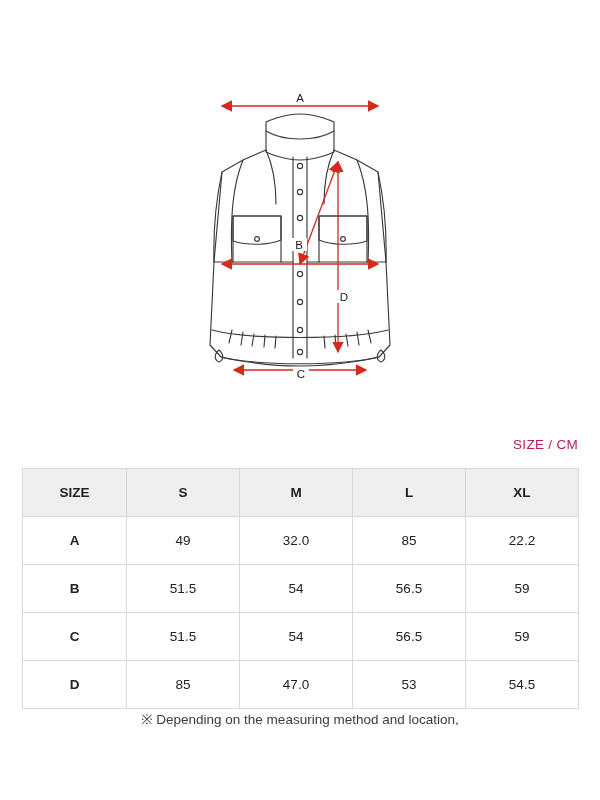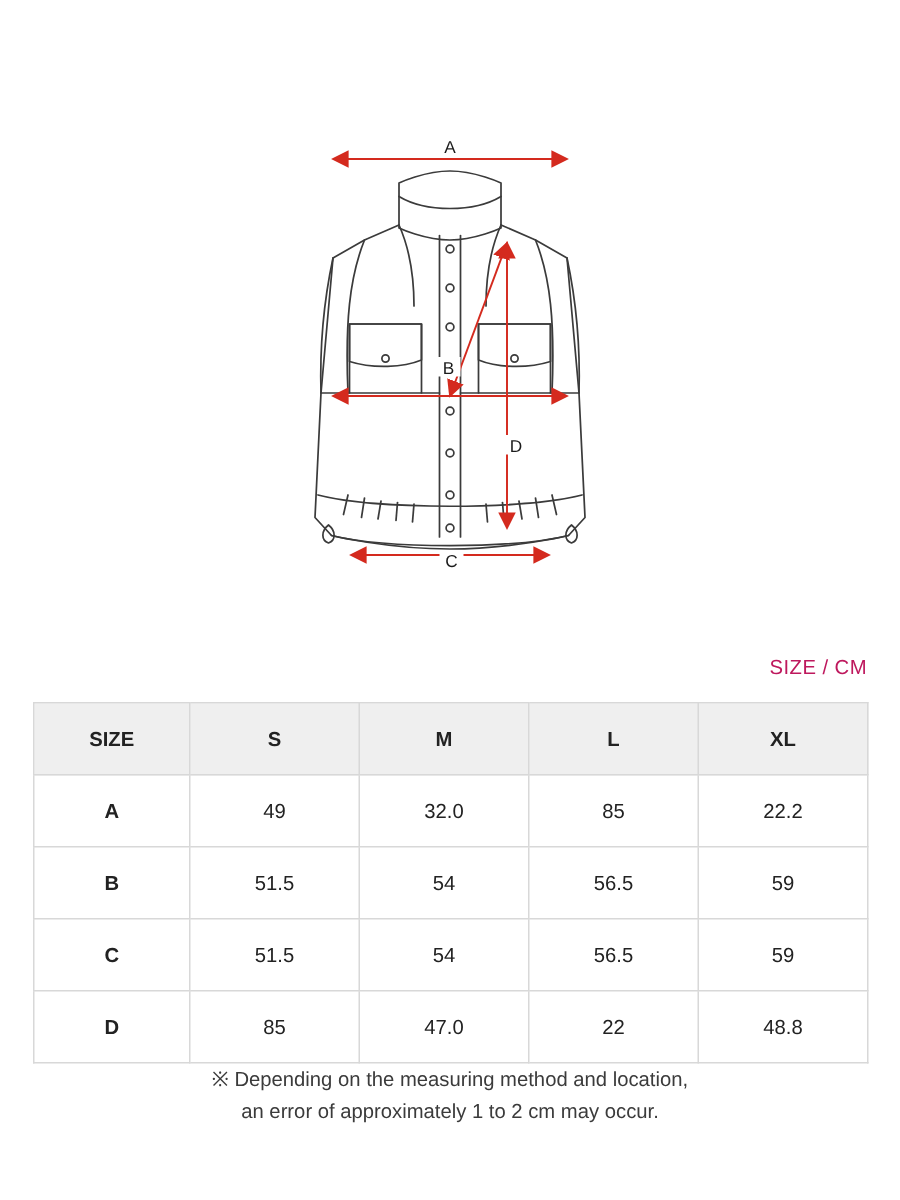--- a/index.html
+++ b/index.html
@@ -231,25 +231,24 @@
           <td class="row-head">C</td>
           <td>51.5</td>
           <td>54</td>
           <td>56.5</td>
           <td>59</td>
         </tr>
         <tr>
           <td class="row-head">D</td>
           <td>85</td>
           <td>47.0</td>
-          <td>22</td>
-          <td>48.8</td>
+          <td>53</td>
+          <td>54.5</td>
         </tr>
       </tbody>
     </table>
   </div>
 
   <div class="footnote">
     <span class="line">※ Depending on the measuring method and location,</span>
-    <span class="line">an error of approximately 1 to 2 cm may occur.</span>
   </div>
 
 </div>
 
 </body></html>

